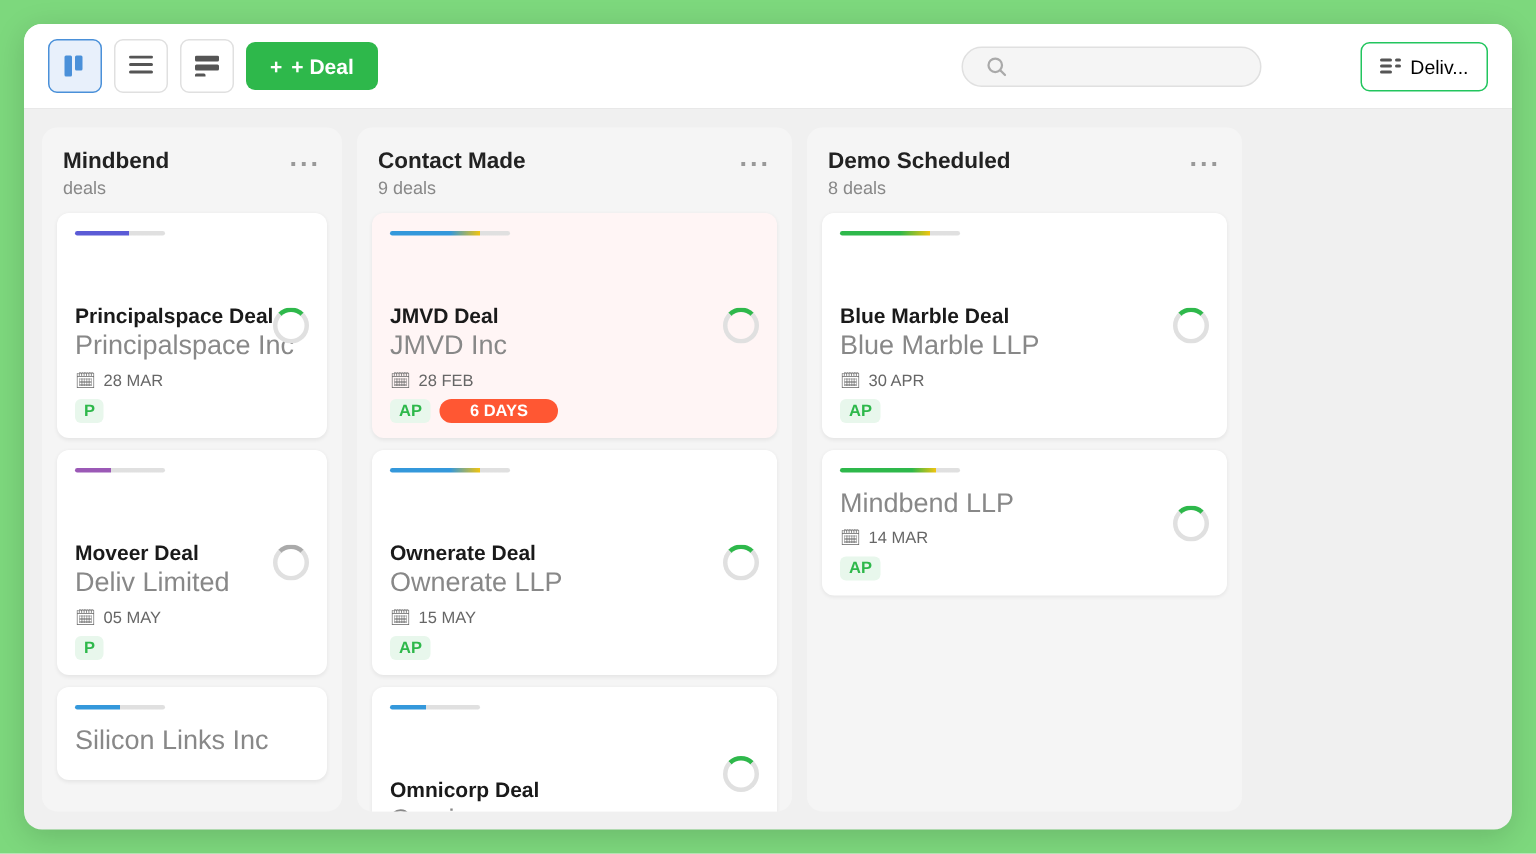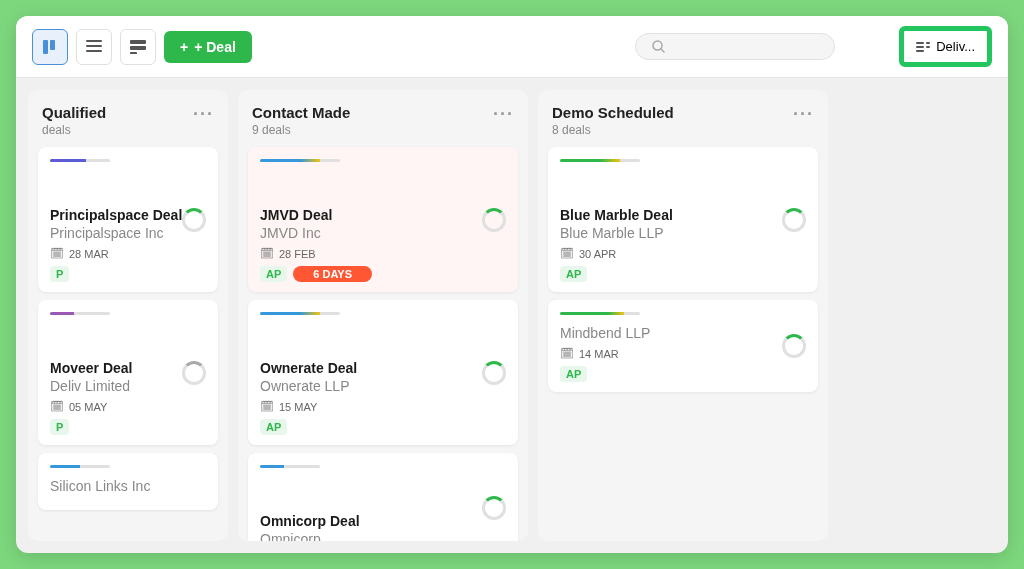--- a/index.html
+++ b/index.html
@@ -72,21 +72,21 @@
       border-radius: 6px;
       padding: 8px 16px;
       font-size: 14px;
       font-weight: 600;
       cursor: pointer;
       display: flex;
       align-items: center;
       gap: 6px;
     }
     .deliver-btn {
-      border: 5px solid #22c55e;
+      border: 1px solid #22c55e;
       background: #fff;
       border-radius: 6px;
       padding: 8px 12px;
       font-size: 13px;
       cursor: pointer;
       display: flex;
       align-items: center;
       gap: 6px;
       margin-left: auto;
     }
@@ -154,21 +154,21 @@
       width: 60px;
     }
     .card-title {
       font-size: 14px;
       font-weight: 700;
       color: #1a1a1a;
       margin-bottom: 2px;
       margin-top: 45px;
     }
     .card-company {
-      font-size: 14px;
+      font-size: 18px;
       color: #888;
       margin-bottom: 6px;
     }
     .card-date-row {
       display: flex;
       align-items: center;
       gap: 5px;
       font-size: 11px;
       color: #666;
       margin-bottom: 6px;
@@ -266,21 +266,21 @@
       </svg>
       <span>Deliv...</span>
     </button>
   </div>
 
   <div class="pipeline-area">
 
     <div class="pipeline-column partial-col">
       <div class="column-header">
         <div>
-          <div class="column-title">Qualified</div>
+          <div class="column-title">Mindbend</div>
           <div class="column-subtitle">deals</div>
         </div>
         <div class="column-menu">···</div>
       </div>
       <div class="cards-container">
 
         <div class="deal-card">
           <div class="card-progress-bar" style="background: linear-gradient(to right, #5b5bd6 60%, #e0e0e0 60%);"></div>
           <div class="card-title">Principalspace Deal</div>
           <div class="card-company">Principalspace Inc</div>

